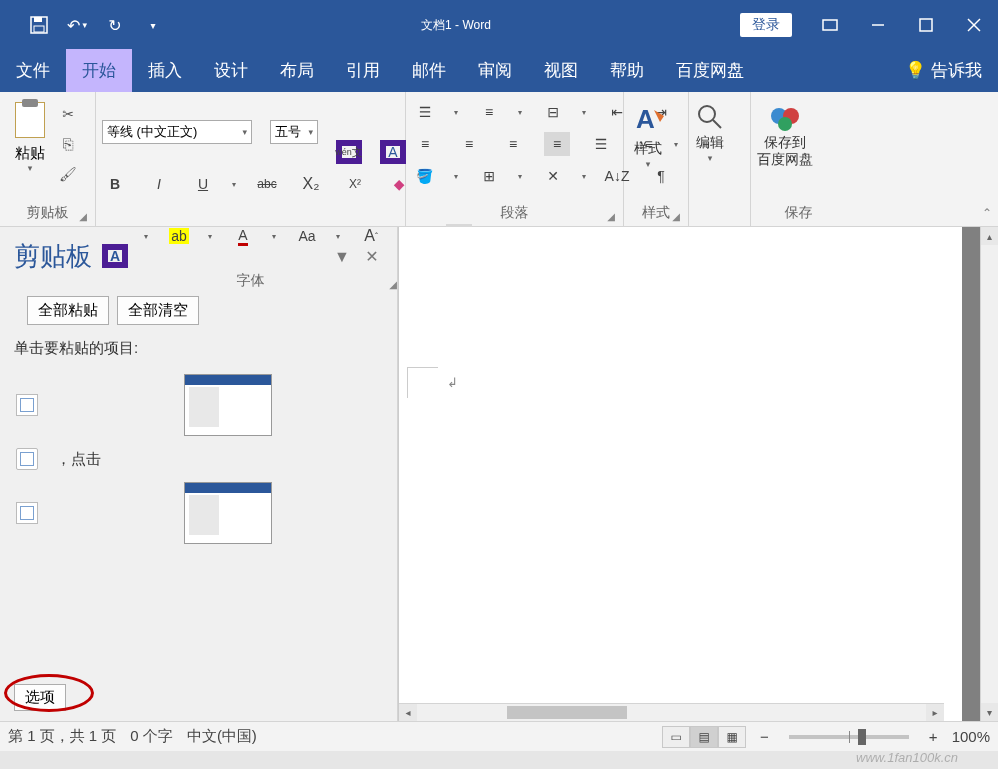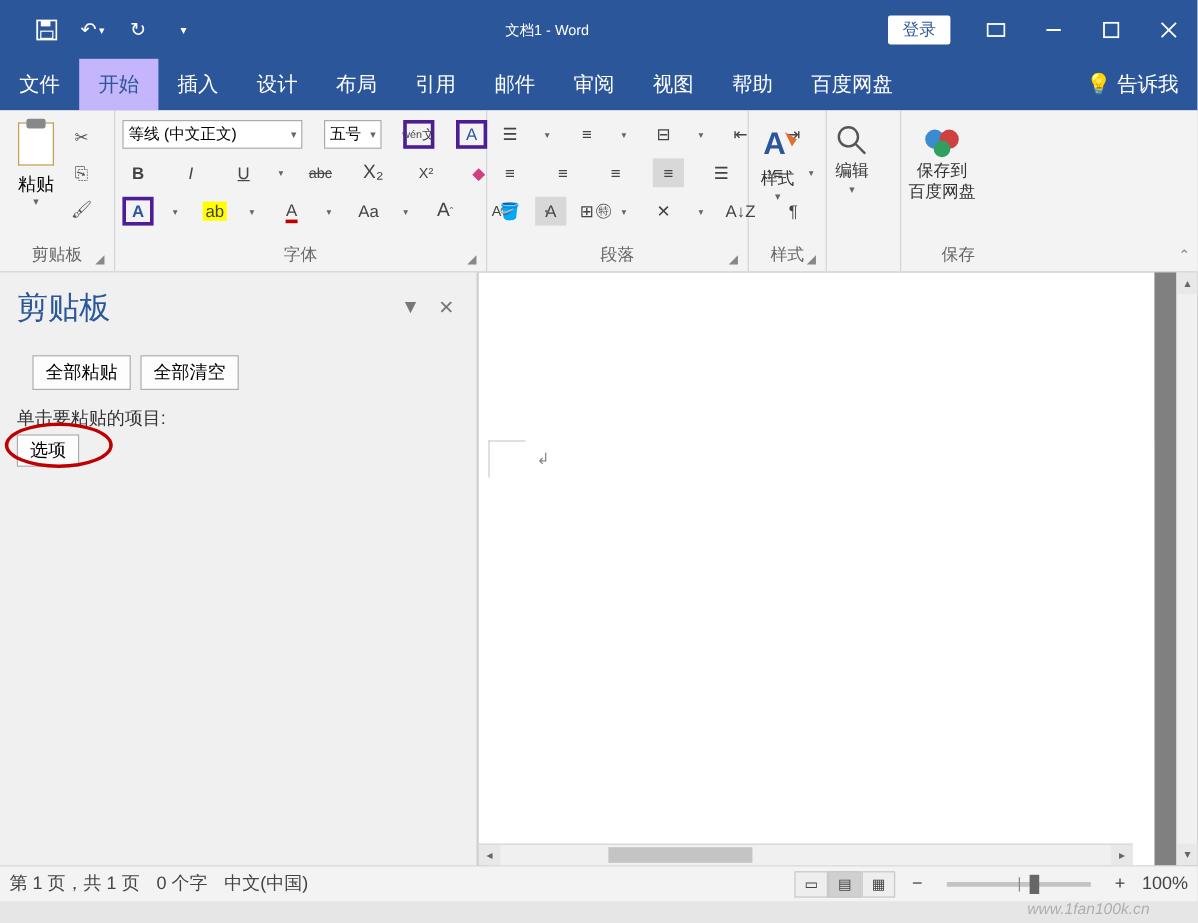--- a/index.html
+++ b/index.html
@@ -33,21 +33,21 @@
 .small-col { display: flex; flex-direction: column; gap: 6px; padding: 6px 2px; }
 .sbtn { width: 24px; height: 24px; display: flex; align-items: center; justify-content: center; font-size: 14px; color: #555; }
 
 .font-group { width: 310px; }
 .font-row { display: flex; align-items: center; gap: 18px; padding: 2px 0; }
 .combo { border: 1px solid #ababab; background: #fff; height: 24px; display: flex; align-items: center; padding: 0 4px; font-size: 13px; }
 .combo .arrow { margin-left: auto; font-size: 9px; color: #666; }
 .fname { width: 150px; }
 .fsize { width: 48px; }
 .ibtn { width: 26px; height: 24px; display: flex; align-items: center; justify-content: center; font-size: 14px; color: #444; border: 1px solid transparent; }
-.ibtn.boxed { border: 3px solid #4c1d95; }
+.ibtn.boxed { border: 6px solid #4c1d95; margin-top: 40px; }
 .drop { font-size: 8px; color: #666; margin-left: -2px; }
 
 .para-group { width: 218px; }
 .styles-group { width: 65px; }
 .edit-group { width: 62px; }
 .save-group { width: 95px; }
 .big-vert { display: flex; flex-direction: column; align-items: center; padding-top: 6px; gap: 2px; }
 .big-vert .lbl { font-size: 14px; color: #333; text-align: center; line-height: 1.2; }
 .collapse-caret { position: absolute; right: 6px; bottom: 6px; font-size: 12px; color: #888; }
 
@@ -311,20 +311,36 @@
     <div class="pane-header">
       <div class="pane-title">剪贴板</div>
       <div class="pane-hbtn">▼</div>
       <div class="pane-hbtn">✕</div>
     </div>
     <div class="pane-actions">
       <div class="pbtn">全部粘贴</div>
       <div class="pbtn">全部清空</div>
     </div>
     <div class="pane-hint">单击要粘贴的项目:</div>
+    <div class="clip-list">
+      <div class="clip-item">
+        <div class="clip-icon"></div>
+        <div style="width:110px"></div>
+        <div class="clip-thumb"></div>
+      </div>
+      <div class="clip-item">
+        <div class="clip-icon" style="border-radius:2px"></div>
+        <div class="clip-text">，点击</div>
+      </div>
+      <div class="clip-item">
+        <div class="clip-icon"></div>
+        <div style="width:110px"></div>
+        <div class="clip-thumb"></div>
+      </div>
+    </div>
     <div class="options-row">
       <div class="options-circle"></div>
       <div class="options-btn">选项</div>
     </div>
   </div>
 
   <div class="docarea">
     <div class="doc-scroll">
       <div class="doc-page">
         <span class="cursor-mark">↲</span>

